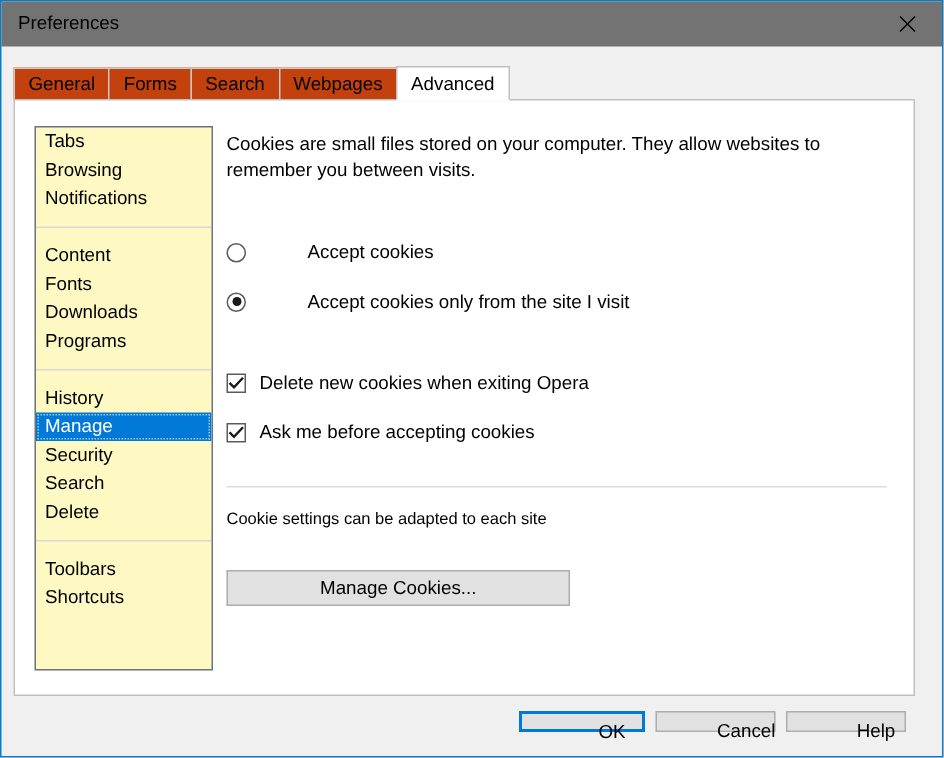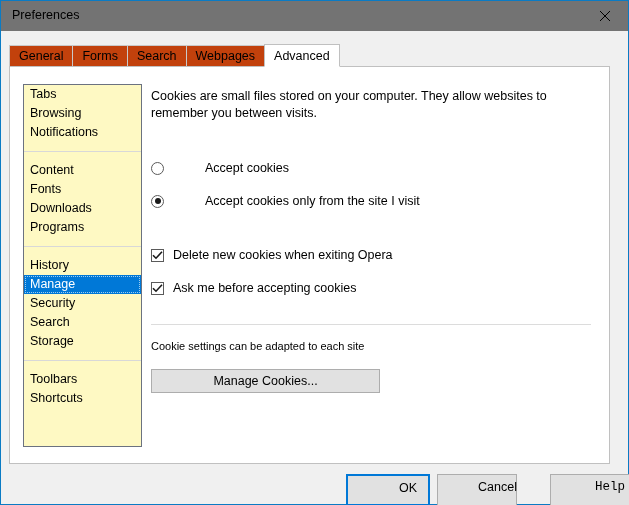--- a/index.html
+++ b/index.html
@@ -217,21 +217,21 @@
     background: #dcdcdc;
     margin-top: 26px;
   }
   #sub-note {
     font-size: 11px;
     color: #000000;
     margin-top: 15px;
     white-space: nowrap;
   }
   #manage-button {
-    margin-top: 17px;
+    margin-top: 28px;
     width: 229px;
     height: 24px;
     line-height: 22px;
     text-align: center;
     font-size: 12.5px;
     color: #000000;
     background: #e1e1e1;
     border: 1px solid #adadad;
     box-sizing: border-box;
   }
@@ -240,36 +240,36 @@
   #footer {
     position: absolute;
     left: 0;
     top: 473px;
     width: 627px;
     height: 31px;
   }
   .footer-btn {
     position: absolute;
     top: 0;
-    height: 32px;
+    height: 14px;
     line-height: 24px;
     text-align: center;
     font-size: 12.5px;
     color: #000000;
     background: #e1e1e1;
     border: 1px solid #adadad;
     box-sizing: border-box;
     padding-left: 40px;
   }
   .footer-btn.default {
     border: 2px solid #0078d7;
   }
   #btn-ok     { left: 345px; width: 84px; }
   #btn-cancel { left: 436px; width: 80px; }
-  #btn-help   { left: 549px; width: 80px; font-family: Liberation Mono, monospace; }
+  #btn-help   { left: 523px; width: 80px; }
 </style>
 </head>
 <body>
 
 <div id="window">
 
   <div id="titlebar">
     <div id="title-text">Preferences</div>
     <div id="close-button">
       <svg width="12" height="12" viewBox="0 0 12 12" aria-hidden="true">
@@ -303,21 +303,21 @@
         <div class="side-item">Downloads</div>
         <div class="side-item">Programs</div>
       </div>
       <div class="side-sep"></div>
 
       <div class="side-group">
         <div class="side-item">History</div>
         <div class="side-item selected">Manage</div>
         <div class="side-item">Security</div>
         <div class="side-item">Search</div>
-        <div class="side-item">Storage</div>
+        <div class="side-item">Delete</div>
       </div>
       <div class="side-sep"></div>
 
       <div class="side-group">
         <div class="side-item">Toolbars</div>
         <div class="side-item">Shortcuts</div>
       </div>
     </div>
 
     <div id="content">

